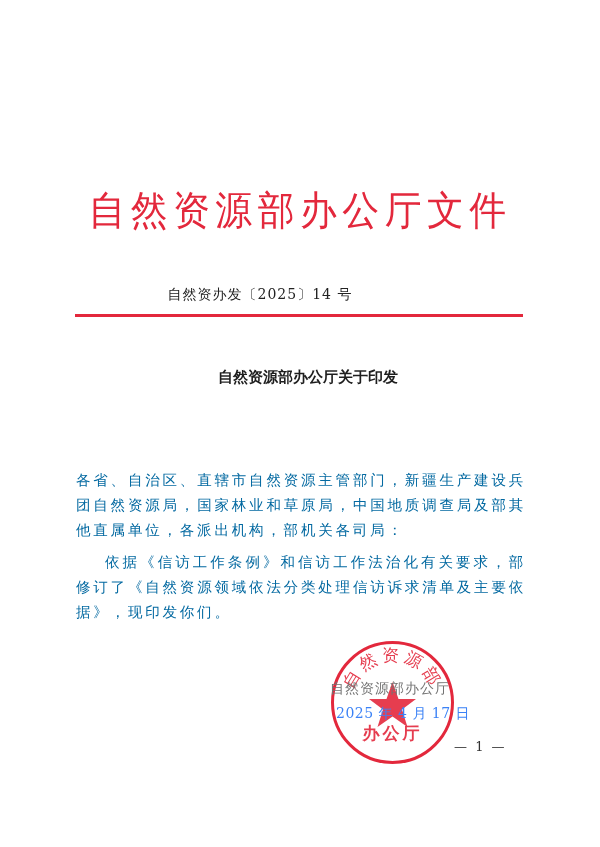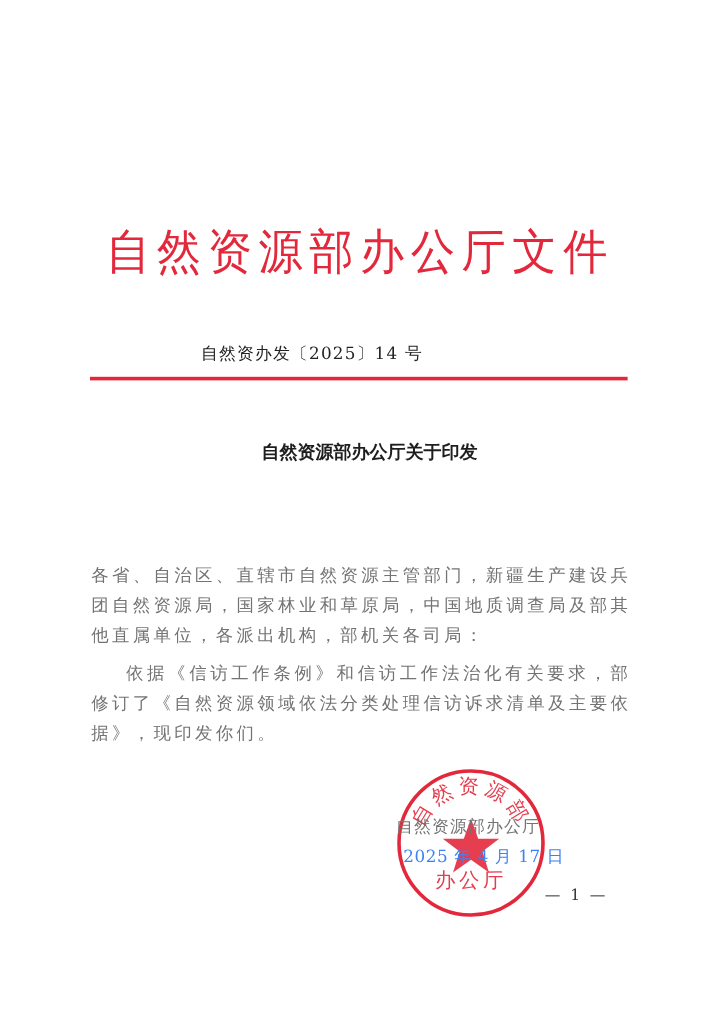--- a/index.html
+++ b/index.html
@@ -60,21 +60,21 @@
       color: #1e1e1e;
     }
     .notice-title div { white-space: nowrap; }
     .body-text {
       position: absolute;
       left: 76px;
       width: 450px;
       font-size: 14.5px;
       line-height: 25px;
       letter-spacing: 2.8px;
-      color: #737373;
+      color: #0369a1;
       text-align: justify;
     }
     .addressees { top: 468px; }
     .paragraph { top: 541px; text-indent: 2em; margin-top: 9px; }
     .seal {
       position: absolute;
       left: 331px;
       top: 641px;
       width: 123px;
       height: 123px;
@@ -91,20 +91,21 @@
       position: absolute;
       left: 0;
       width: 117px;
       top: 78px;
       text-align: center;
       font-family: "DejaVu Sans", "Liberation Sans", sans-serif;
       color: #e3283c;
       font-size: 17px;
       letter-spacing: 3px;
       opacity: 0.9;
+      font-weight: bold;
     }
     .signer {
       position: absolute;
       left: 330px;
       top: 680px;
       font-size: 14px;
       color: #737373;
       letter-spacing: 1px;
       white-space: nowrap;
     }

